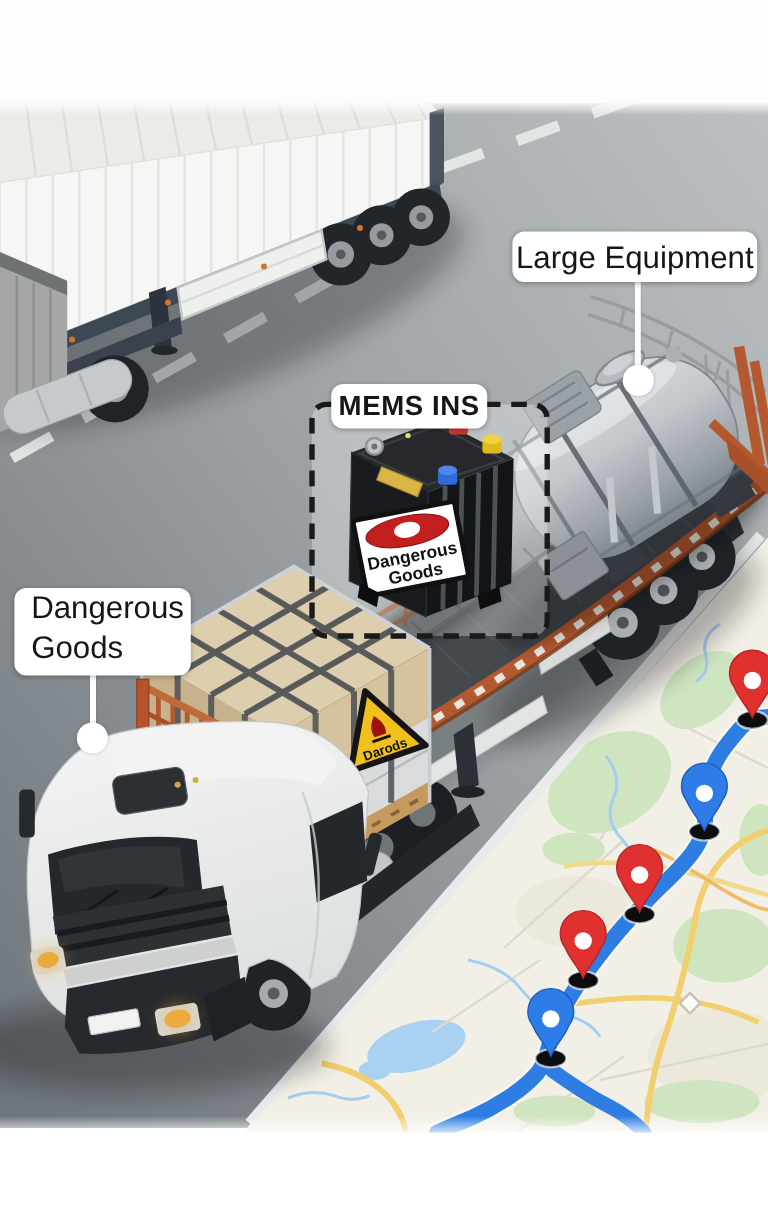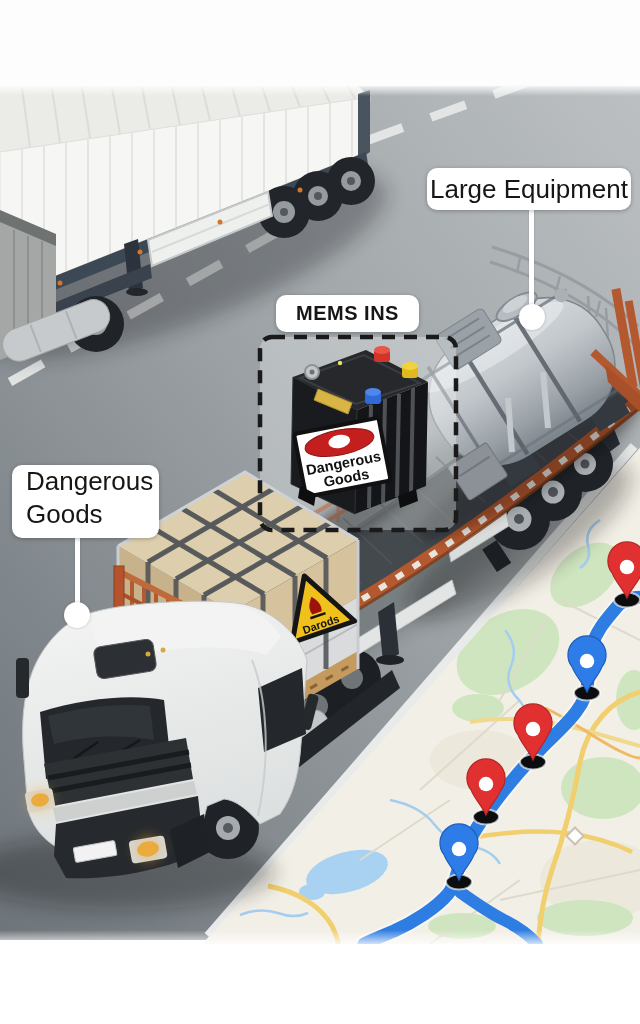--- a/index.html
+++ b/index.html
@@ -1,23 +1,23 @@
 <!DOCTYPE html>
 <html style="--route-blue: #2e7de2; --pin-red: #e03030; --pin-blue: #2d7ce8; --rail-orange: #b4582f; --warning-yellow: #f0c01c; --label-bg: #ffffff; --label-text: #161616; --road-light: #bcc0c2; --road-dark: #6d747a; --map-bg: #f2efe6;"><head>
 <meta charset="utf-8">
 <style>
   html,body{margin:0;padding:0;background:#ffffff;}
   .stage{position:relative;width:640px;height:1024px;overflow:hidden;background:#fff;
          font-family:"Liberation Sans",sans-serif;}
   .stage svg{position:absolute;left:0;top:0;}
   .callout{position:absolute;background:var(--label-bg,#fff);color:var(--label-text,#161616);
            border-radius:10px;box-shadow:0 1px 4px rgba(0,0,0,.28);display:flex;align-items:center;
-           justify-content:center;z-index:30;}
+           justify-content:center;z-index:30;margin-top:25px;}
   #label-large{left:427px;top:168px;width:204px;height:42px;font-size:26px;font-weight:500;}
-  #label-mems{left:276px;top:295px;width:143px;height:37px;font-size:20px;font-weight:700;letter-spacing:.5px;}
+  #label-mems{left:276px;top:295px;width:130px;height:37px;font-size:23px;font-weight:700;letter-spacing:.5px;}
   #label-dg{left:12px;top:465px;width:147px;height:73px;font-size:26px;line-height:33px;font-weight:500;
             justify-content:flex-start;padding-left:14px;box-sizing:border-box;flex-direction:column;align-items:flex-start;}
   #label-dg span{display:block;}
   .connector-line{position:absolute;width:5px;background:#fff;z-index:29;box-shadow:0 0 2px rgba(0,0,0,.18);}
   #line-large{left:529px;top:208px;height:98px;}
   #line-dg{left:75px;top:536px;height:70px;}
   .connector-dot{position:absolute;width:26px;height:26px;border-radius:50%;background:#fff;z-index:29;
                  box-shadow:0 0 3px rgba(0,0,0,.22);}
   #dot-large{left:519px;top:304px;}
   #dot-dg{left:64px;top:602px;}

